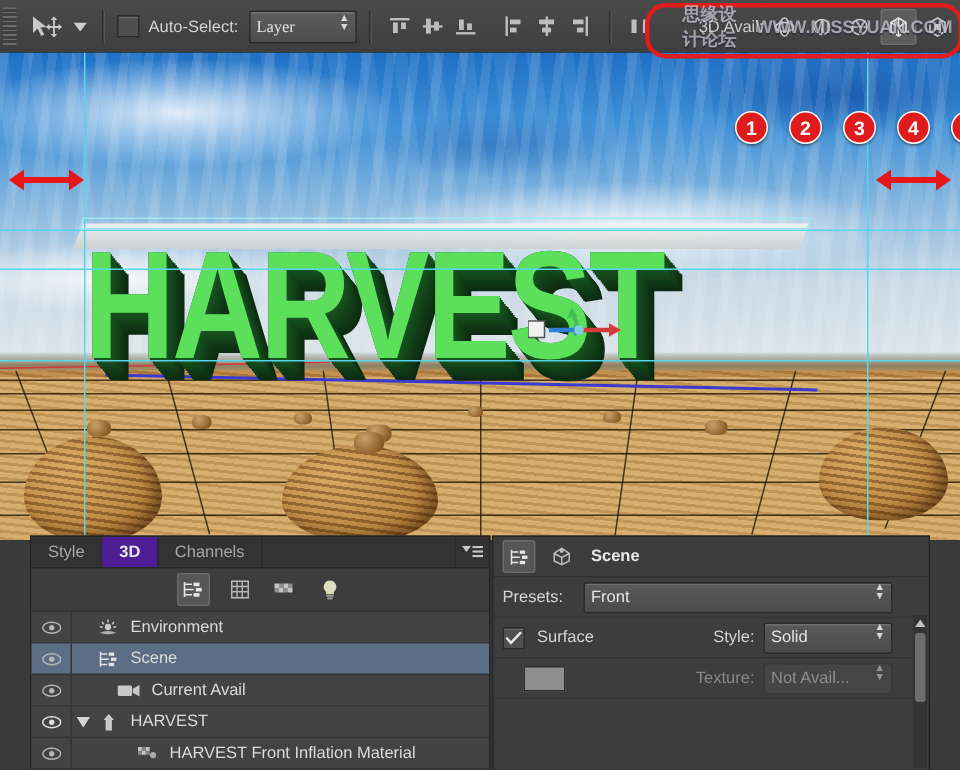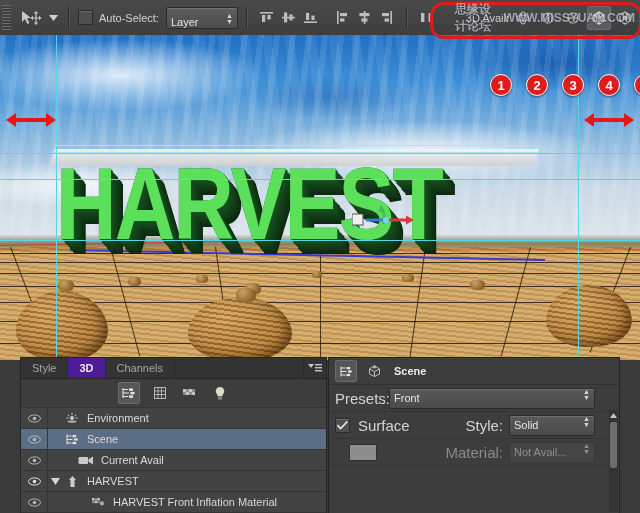--- a/index.html
+++ b/index.html
@@ -17,23 +17,23 @@
   .tool-btn{width:26px;height:24px;margin-left:7px;display:flex;align-items:center;
             justify-content:center;flex:0 0 auto;}
   .caret-btn{width:14px;height:22px;display:flex;align-items:center;justify-content:center;
              flex:0 0 auto;margin-left:2px;}
   .sep{width:1px;height:22px;background:#2c2c2c;border-right:1px solid #565656;
        margin:0 8px;flex:0 0 auto;}
   .chk{width:13px;height:13px;background:#4f4f4f;border:1px solid #2a2a2a;
        box-shadow:inset 0 1px 0 #6a6a6a;flex:0 0 auto;}
   .obl{color:#d2d2d2;font-size:11px;margin-left:6px;white-space:nowrap;flex:0 0 auto;}
   .select{height:20px;min-width:56px;background:linear-gradient(#5d5d5d,#4d4d4d);
-          border:1px solid #2b2b2b;border-radius:2px;display:flex;align-items:flex-end;
+          border:1px solid #2b2b2b;border-radius:2px;display:flex;align-items:center;
           padding:0 4px;margin-left:7px;flex:0 0 auto;
-          box-shadow:inset 0 1px 0 rgba(255,255,255,.14);}
+          box-shadow:inset 0 1px 0 rgba(255,255,255,.14);font-family:Liberation Serif, serif;}
   .select .sv{color:#e2e2e2;font-size:11px;flex:1;}
   .spin{display:flex;flex-direction:column;margin-left:6px;line-height:0;}
   .spin i{font-style:normal;font-size:7px;color:#d8d8d8;display:block;height:6px;}
   .albtn{width:20px;height:22px;display:flex;align-items:center;justify-content:center;
          flex:0 0 auto;margin:0 1px;}
   .mode-area{position:absolute;right:4px;top:0;height:35px;display:flex;align-items:center;
              padding-left:8px;}
   .mode-lbl{color:#cfcfcf;font-size:11px;white-space:nowrap;}
   .modebtn{width:22px;height:22px;margin-left:3px;display:flex;align-items:center;
            justify-content:center;}
@@ -135,21 +135,21 @@
   .ticon{width:20px;display:flex;align-items:center;justify-content:center;flex:0 0 auto;}
   .tlabel{font-size:11px;color:#dadada;margin-left:5px;white-space:nowrap;}
   .phead{height:26px;display:flex;align-items:center;padding-left:6px;gap:7px;
          background:#3d3d3d;border-bottom:1px solid #303030;}
   .phbtn{width:20px;height:20px;display:flex;align-items:center;justify-content:center;
          border-radius:2px;}
   .phbtn.on{background:#565656;border:1px solid #6a6a6a;}
   .phtitle{font-size:11px;color:#eaeaea;font-weight:bold;margin-left:3px;}
   .prow{height:26px;display:flex;align-items:center;padding:0 6px;
         border-bottom:1px solid #343434;background:#3d3d3d;}
-  .plab{font-size:15px;color:#d4d4d4;white-space:nowrap;}
+  .plab{font-size:11px;color:#d4d4d4;white-space:nowrap;}
   .plab.dim{color:#8a8a8a;}
   .pselect{height:19px;background:linear-gradient(#5a5a5a,#4a4a4a);border:1px solid #2b2b2b;
            border-radius:2px;display:flex;align-items:center;padding:0 4px;
            box-shadow:inset 0 1px 0 rgba(255,255,255,.13);}
   .pselect.dis{background:#454545;border-color:#383838;box-shadow:none;}
   .pselect .pv{font-size:11px;color:#e4e4e4;flex:1;white-space:nowrap;}
   .pselect.dis .pv{color:#8e8e8e;}
   .pchk{width:13px;height:13px;background:#4f4f4f;border:1px solid #2a2a2a;flex:0 0 auto;
         display:flex;align-items:center;justify-content:center;
         box-shadow:inset 0 1px 0 #6a6a6a;}
@@ -632,21 +632,21 @@
         <span class="spin">
             <i>▲</i>
             <i>▼</i>
           </span>
       </div>
     </div>
 
     <div class="prow">
       <div class="swatch"></div>
       <div style="flex:1;"></div>
-      <div class="plab dim">Material:</div>
+      <div class="plab dim">Texture:</div>
       <div class="pselect dis" style="width:76px;margin-left:6px;margin-right:18px;">
         <span class="pv">Not Avail...</span>
         <span class="spin" style="opacity:.55">
             <i>▲</i>
             <i>▼</i>
           </span>
       </div>
     </div>
 
     <div class="scroll">

